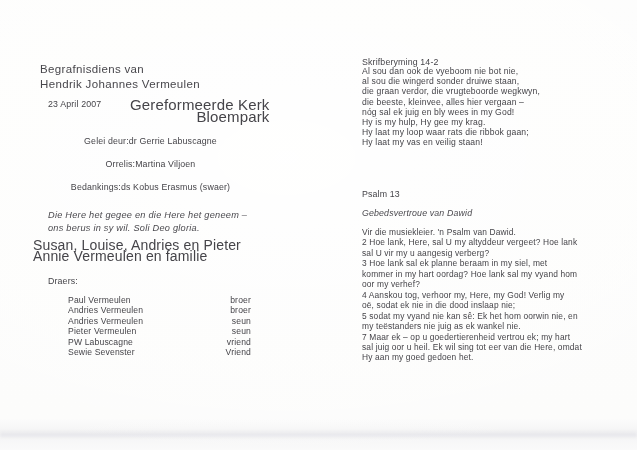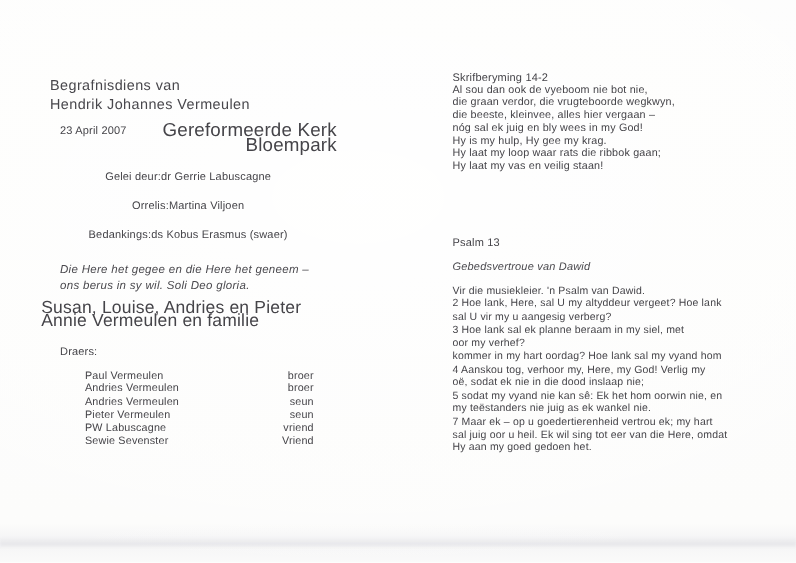--- a/index.html
+++ b/index.html
@@ -118,38 +118,39 @@
         <span>Vriend</span>
       </div>
     </div>
   </section>
 
   <section>
     <div class="abs hymn-heading">Skrifberyming 14-2</div>
 
     <div class="abs hymn">
       <div>Al sou dan ook de vyeboom nie bot nie,</div>
+      <div>al sou die wingerd sonder druiwe staan,</div>
       <div>die graan verdor, die vrugteboorde wegkwyn,</div>
       <div>die beeste, kleinvee, alles hier vergaan –</div>
       <div>nóg sal ek juig en bly wees in my God!</div>
       <div>Hy is my hulp, Hy gee my krag.</div>
       <div>Hy laat my loop waar rats die ribbok gaan;</div>
       <div>Hy laat my vas en veilig staan!</div>
     </div>
 
     <div class="abs psalm-heading">Psalm 13</div>
     <div class="abs psalm-subtitle">Gebedsvertroue van Dawid</div>
 
     <div class="abs psalm">
       <div>Vir die musiekleier. 'n Psalm van Dawid.</div>
       <div>2 Hoe lank, Here, sal U my altyddeur vergeet? Hoe lank</div>
       <div>sal U vir my u aangesig verberg?</div>
       <div>3 Hoe lank sal ek planne beraam in my siel, met</div>
+      <div>kommer in my hart oordag? Hoe lank sal my vyand hom</div>
       <div>oor my verhef?</div>
-      <div>kommer in my hart oordag? Hoe lank sal my vyand hom</div>
       <div>4 Aanskou tog, verhoor my, Here, my God! Verlig my</div>
       <div>oë, sodat ek nie in die dood inslaap nie;</div>
       <div>5 sodat my vyand nie kan sê: Ek het hom oorwin nie, en</div>
       <div>my teëstanders nie juig as ek wankel nie.</div>
       <div>7 Maar ek – op u goedertierenheid vertrou ek; my hart</div>
       <div>sal juig oor u heil. Ek wil sing tot eer van die Here, omdat</div>
       <div>Hy aan my goed gedoen het.</div>
     </div>
   </section>
 

